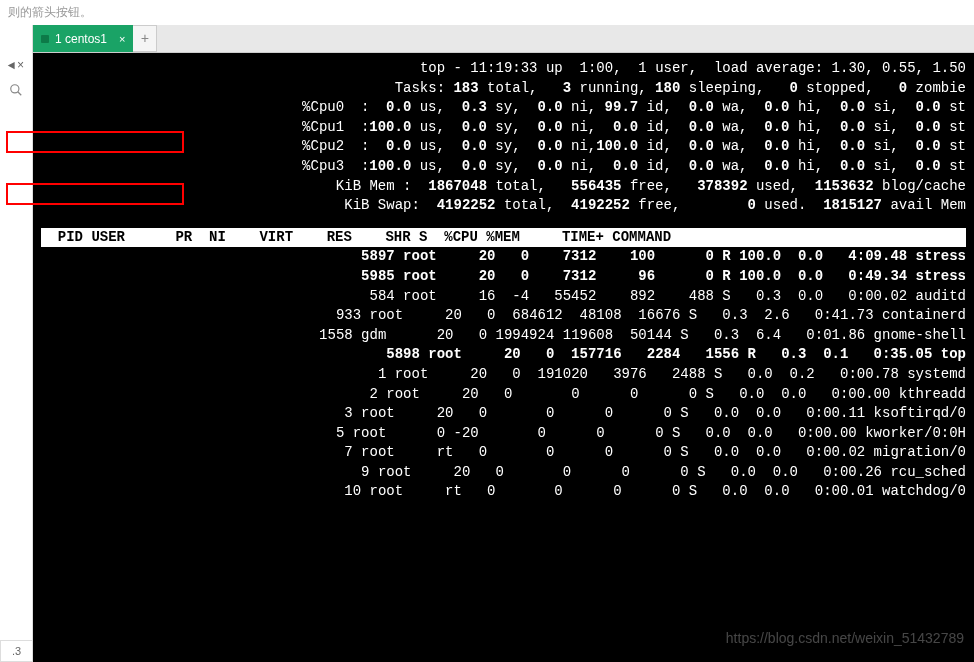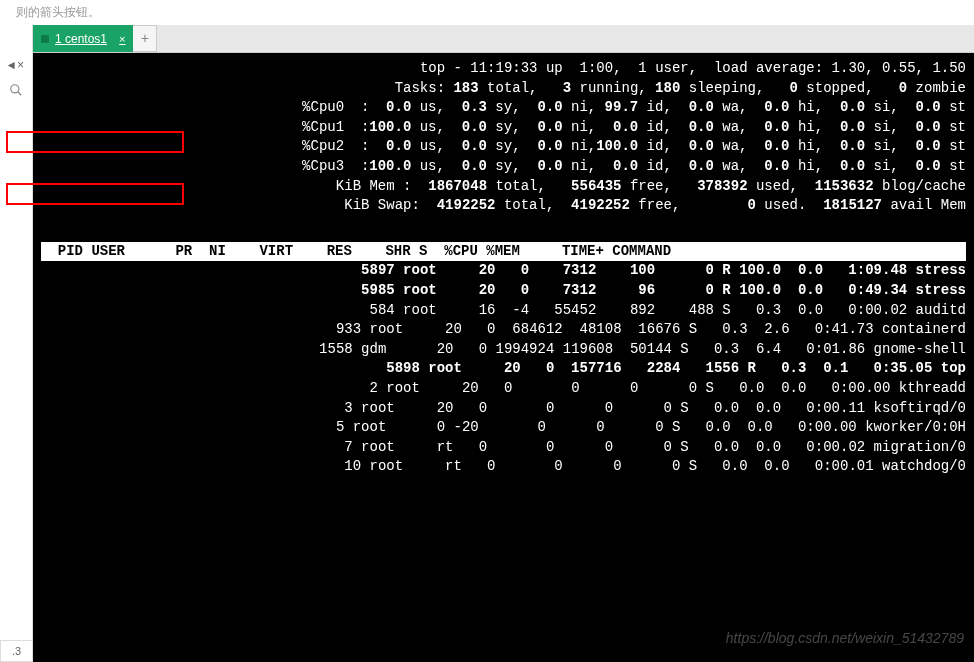--- a/index.html
+++ b/index.html
@@ -8,21 +8,21 @@
   height: 662px;
   font-family: "Consolas", "Courier New", monospace;
   font-size: 14px;
   background: #f0f0f0;
   overflow: hidden;
   position: relative;
 }
 .top-hint {
   font-size: 12px;
   color: #999;
-  padding: 4px 16px;
+  padding: 4px 8px;
   background: #fff;
 }
 .outer-area {
   display: flex;
   height: calc(100% - 20px);
 }
 .left-gutter {
   width: 33px;
   background: #fff;
   border-right: 1px solid #ddd;
@@ -56,21 +56,20 @@
 }
 .tab {
   background: #1aa366;
   color: #fff;
   display: flex;
   align-items: center;
   padding: 0 8px;
   font-size: 12px;
   font-family: Arial, sans-serif;
   gap: 6px;
-  text-decoration: underline;
 }
 .tab-dot {
   width: 8px; height: 8px; background: #0d7a48; border-radius: 1px;
 }
 .tab-close {
   margin-left: 6px;
   font-size: 11px;
 }
 .new-tab {
   width: 24px;
@@ -91,21 +90,21 @@
   overflow: hidden;
   line-height: 1.4;
   position: relative;
 }
 .t-line { white-space: pre; text-align: right; }
 .bold { font-weight: bold; }
 .proc-header {
   background: #fff;
   color: #000;
   white-space: pre;
-  margin-top: 26px;
+  margin-top: 12px;
 }
 .red-box {
   position: absolute;
   border: 2px solid #ff0000;
   pointer-events: none;
 }
 .red-box.a { left: 6px; top: 131px; width: 178px; height: 22px; }
 .red-box.b { left: 6px; top: 183px; width: 178px; height: 22px; }
 .bottom-status {
   position: absolute;
@@ -123,21 +122,20 @@
   font-family: Arial, sans-serif;
 }
 .watermark {
   position: absolute;
   right: 10px;
   bottom: 18px;
   color: rgba(200,200,200,0.35);
   font-size: 14px;
   font-family: Arial, sans-serif;
   pointer-events: none;
-  font-style: italic;
 }
 </style>
 </head>
 <body>
 
 <div class="top-hint">则的箭头按钮。</div>
 
 <div class="outer-area">
   <div class="left-gutter">
     <div class="gutter-close">
@@ -172,30 +170,32 @@
           <div class="t-line">%Cpu2  :  <span class="bold">0.0</span> us,  <span class="bold">0.0</span> sy,  <span class="bold">0.0</span> ni,<span class="bold">100.0</span> id,  <span class="bold">0.0</span> wa,  <span class="bold">0.0</span> hi,  <span class="bold">0.0</span> si,  <span class="bold">0.0</span> st</div>
           <div class="t-line">%Cpu3  :<span class="bold">100.0</span> us,  <span class="bold">0.0</span> sy,  <span class="bold">0.0</span> ni, <span class="bold"> 0.0</span> id,  <span class="bold">0.0</span> wa,  <span class="bold">0.0</span> hi,  <span class="bold">0.0</span> si,  <span class="bold">0.0</span> st</div>
         </div>
 
       <div class="t-line"><span>KiB Mem : </span><span class="bold"> 1867048</span><span> total,   </span><span class="bold">556435</span><span> free,   </span><span class="bold">378392</span><span> used,  </span><span class="bold">1153632</span><span> blog/cache</span></div>
       <div class="t-line"><span>KiB Swap:  </span><span class="bold">4192252</span><span> total,  </span><span class="bold">4192252</span><span> free,        </span><span class="bold">0</span><span> used.  </span><span class="bold">1815127</span><span> avail Mem</span></div>
 
       <div class="proc-header bold">  PID USER      PR  NI    VIRT    RES    SHR S  %CPU %MEM     TIME+ COMMAND                    </div>
 
       <div id="proc-lines">
-          <div class="t-line bold"> 5897 root     20   0    7312    100      0 R 100.0  0.0   1:09.48 stress</div>
+          <div class="t-line bold"> 5897 root     20   0    7312    100      0 R 100.0  0.0   4:09.48 stress</div>
           <div class="t-line bold"> 5985 root     20   0    7312     96      0 R 100.0  0.0   0:49.34 stress</div>
           <div class="t-line">  584 root     16  -4   55452    892    488 S   0.3  0.0   0:00.02 auditd</div>
           <div class="t-line">  933 root     20   0  684612  48108  16676 S   0.3  2.6   0:41.73 containerd</div>
           <div class="t-line"> 1558 gdm      20   0 1994924 119608  50144 S   0.3  6.4   0:01.86 gnome-shell</div>
           <div class="t-line bold"> 5898 root     20   0  157716   2284   1556 R   0.3  0.1   0:35.05 top</div>
+          <div class="t-line">    1 root     20   0  191020   3976   2488 S   0.0  0.2   0:00.78 systemd</div>
           <div class="t-line">    2 root     20   0       0      0      0 S   0.0  0.0   0:00.00 kthreadd</div>
           <div class="t-line">    3 root     20   0       0      0      0 S   0.0  0.0   0:00.11 ksoftirqd/0</div>
           <div class="t-line">    5 root      0 -20       0      0      0 S   0.0  0.0   0:00.00 kworker/0:0H</div>
           <div class="t-line">    7 root     rt   0       0      0      0 S   0.0  0.0   0:00.02 migration/0</div>
+          <div class="t-line">    9 root     20   0       0      0      0 S   0.0  0.0   0:00.26 rcu_sched</div>
           <div class="t-line">   10 root     rt   0       0      0      0 S   0.0  0.0   0:00.01 watchdog/0</div>
         </div>
 
       <div class="watermark">https://blog.csdn.net/weixin_51432789</div>
     </div>
   </div>
 </div>
 
 <div class="red-box a"></div>
 <div class="red-box b"></div>

